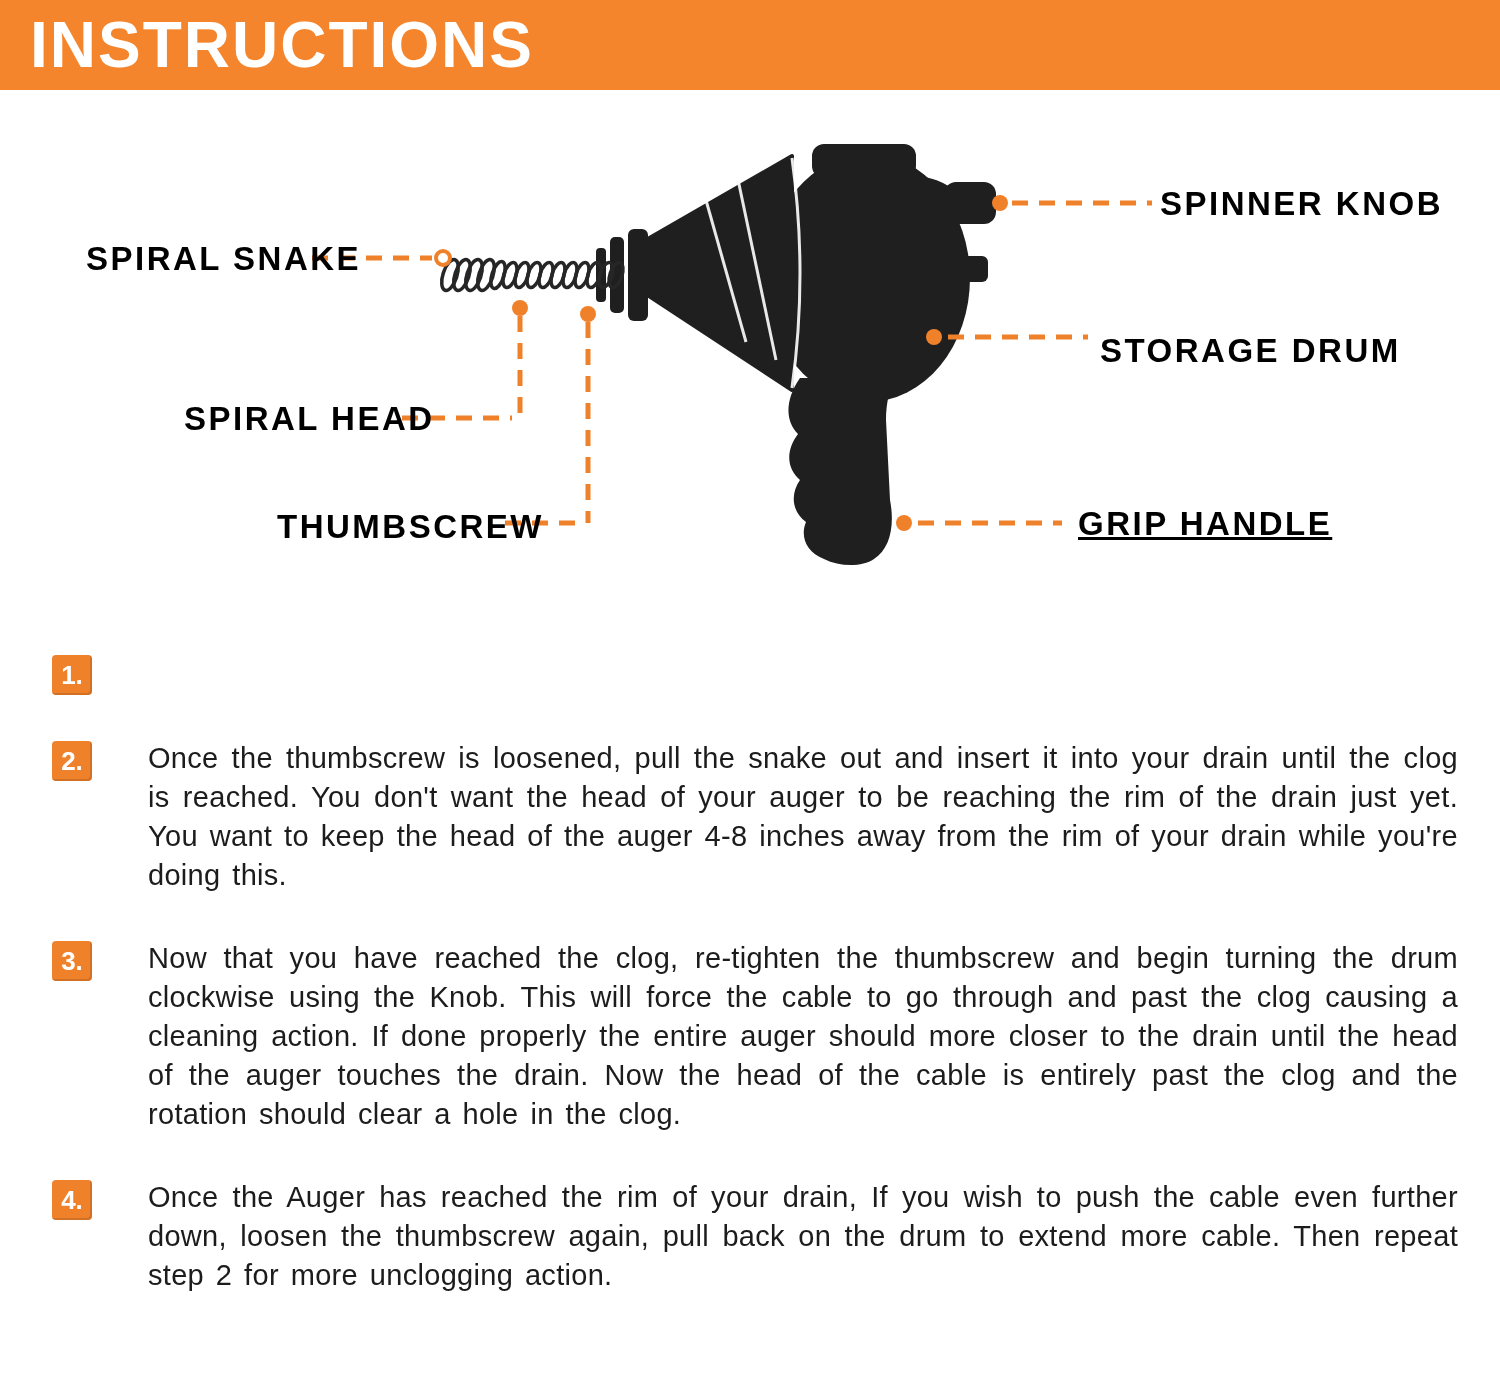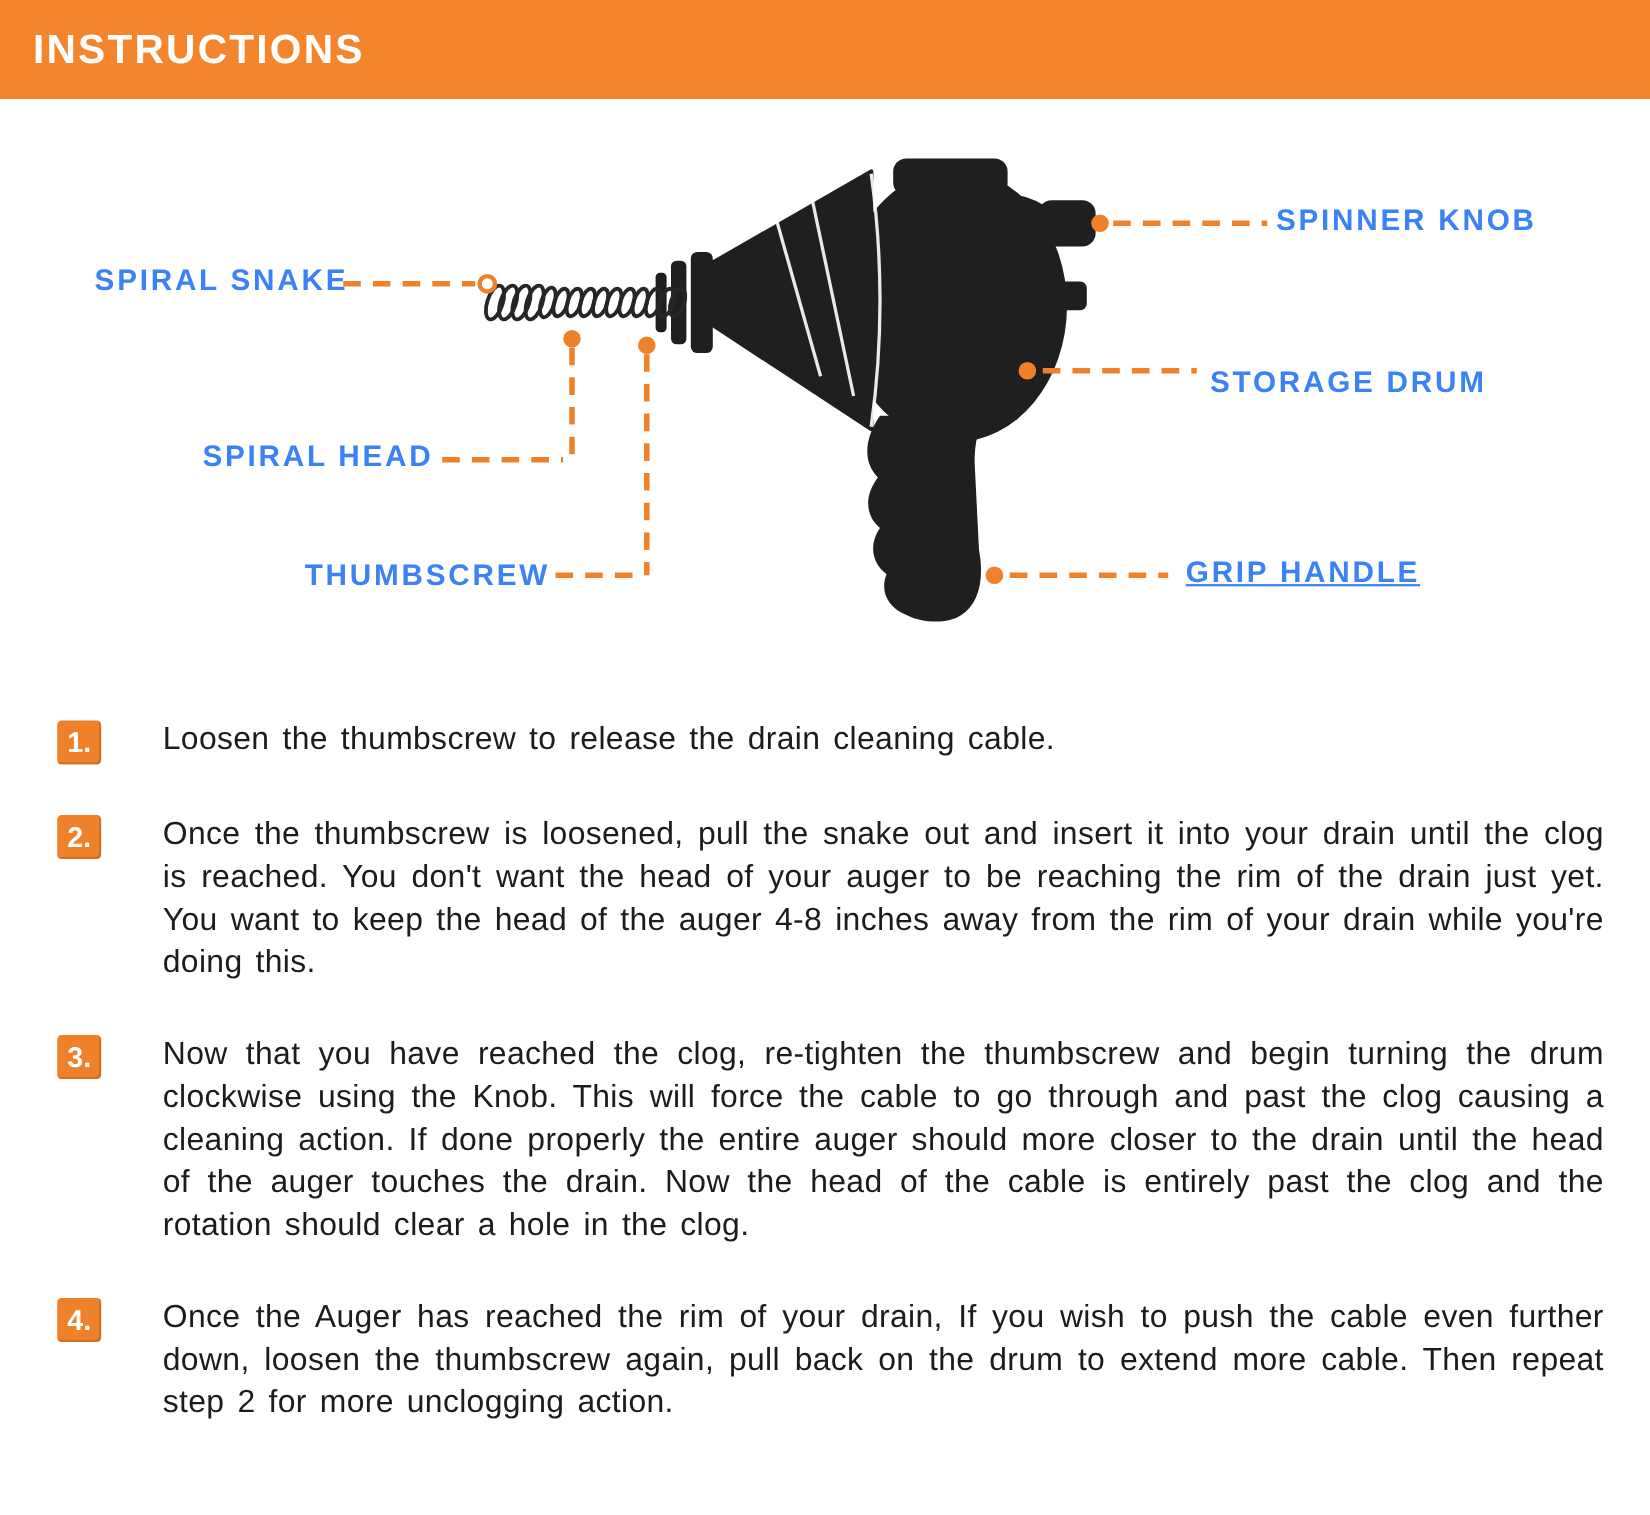--- a/index.html
+++ b/index.html
@@ -14,43 +14,43 @@
   .header-bar {
     width: 100%;
     height: 90px;
     background: #F5852C;
     display: flex;
     align-items: center;
     padding-left: 30px;
   }
   .header-bar h1 {
     color: #ffffff;
-    font-size: 37px;
+    font-size: 64px;
     font-weight: 800;
     letter-spacing: 2px;
   }
 
   
   .diagram {
     position: relative;
     width: 1500px;
     height: 545px;
   }
   .diagram svg {
     position: absolute;
     top: 0; left: 0;
     width: 1500px;
     height: 545px;
   }
   .part-label {
     position: absolute;
     font-weight: bold;
-    font-size: 27px;
+    font-size: 33px;
     letter-spacing: 2.5px;
-    color: #3b82f6;
+    color: #000000;
     white-space: nowrap;
   }
   .lbl-steel-snake { left: 86px;  top: 150px; }
   .lbl-spiral-head { left: 184px; top: 310px; }
   .lbl-thumbscrew  { left: 277px; top: 418px; }
   .lbl-spinner-knob { left: 1160px; top: 95px; }
   .lbl-storage-drum { left: 1100px; top: 242px; }
   .lbl-grip-handle  { left: 1078px; top: 415px; text-decoration: underline; }
 
   
@@ -178,21 +178,20 @@
   <div class="part-label lbl-thumbscrew">THUMBSCREW</div>
   <div class="part-label lbl-spinner-knob">SPINNER KNOB</div>
   <div class="part-label lbl-storage-drum">STORAGE DRUM</div>
   <div class="part-label lbl-grip-handle">GRIP HANDLE</div>
 </div>
 
 <div class="steps">
 
   <div class="step">
     <div class="step-badge">1.</div>
-    <div class="step-text">Loosen the thumbscrew to release the drain cleaning cable.</div>
   </div>
 
   <div class="step">
     <div class="step-badge">2.</div>
     <div class="step-text">Once the thumbscrew is loosened, pull the snake out and insert it into your drain until the clog is reached. You don't want the head of your auger to be reaching the rim of the drain just yet. You want to keep the head of the auger 4-8 inches away from the rim of your drain while you're doing this.</div>
   </div>
 
   <div class="step">
     <div class="step-badge">3.</div>
     <div class="step-text">Now that you have reached the clog, re-tighten the thumbscrew and begin turning the drum clockwise using the Knob. This will force the cable to go through and past the clog causing a cleaning action. If done properly the entire auger should more closer to the drain until the head of the auger touches the drain. Now the head of the cable is entirely past the clog and the rotation should clear a hole in the clog.</div>

